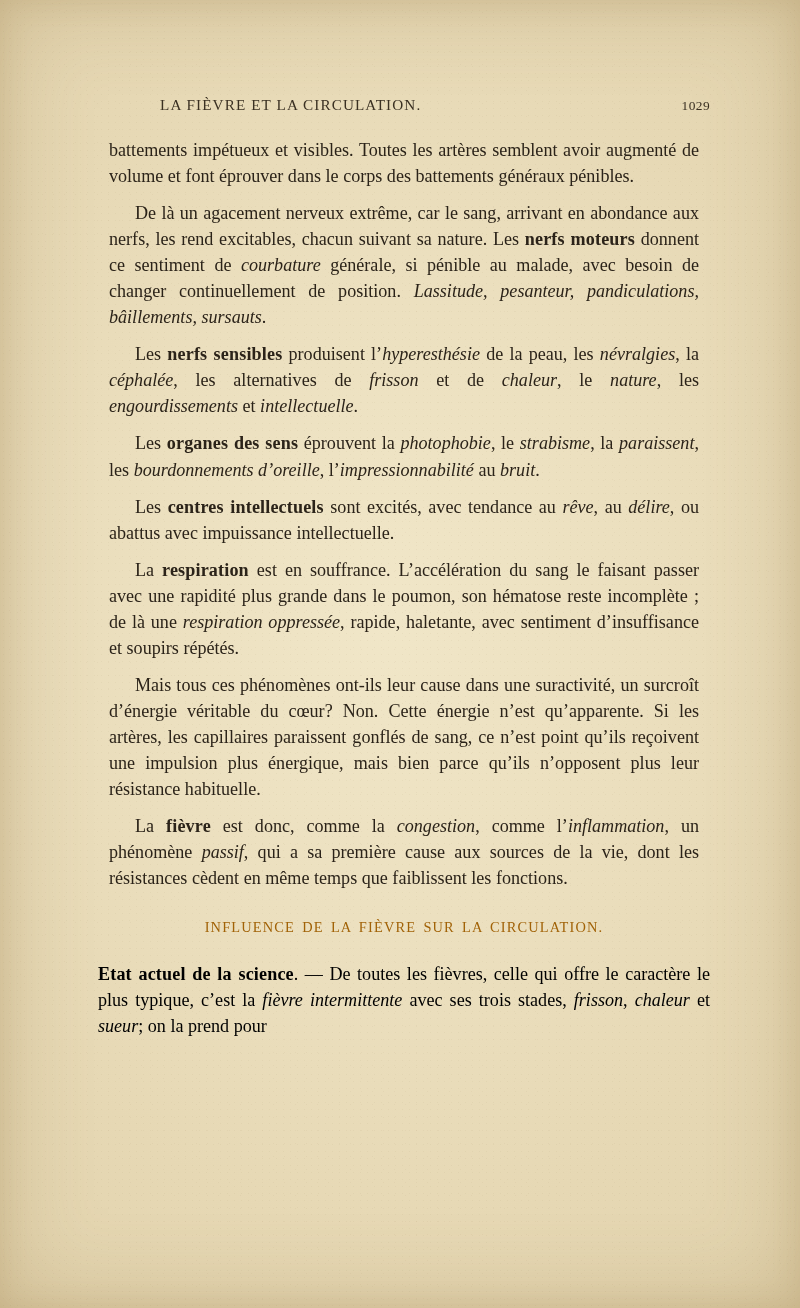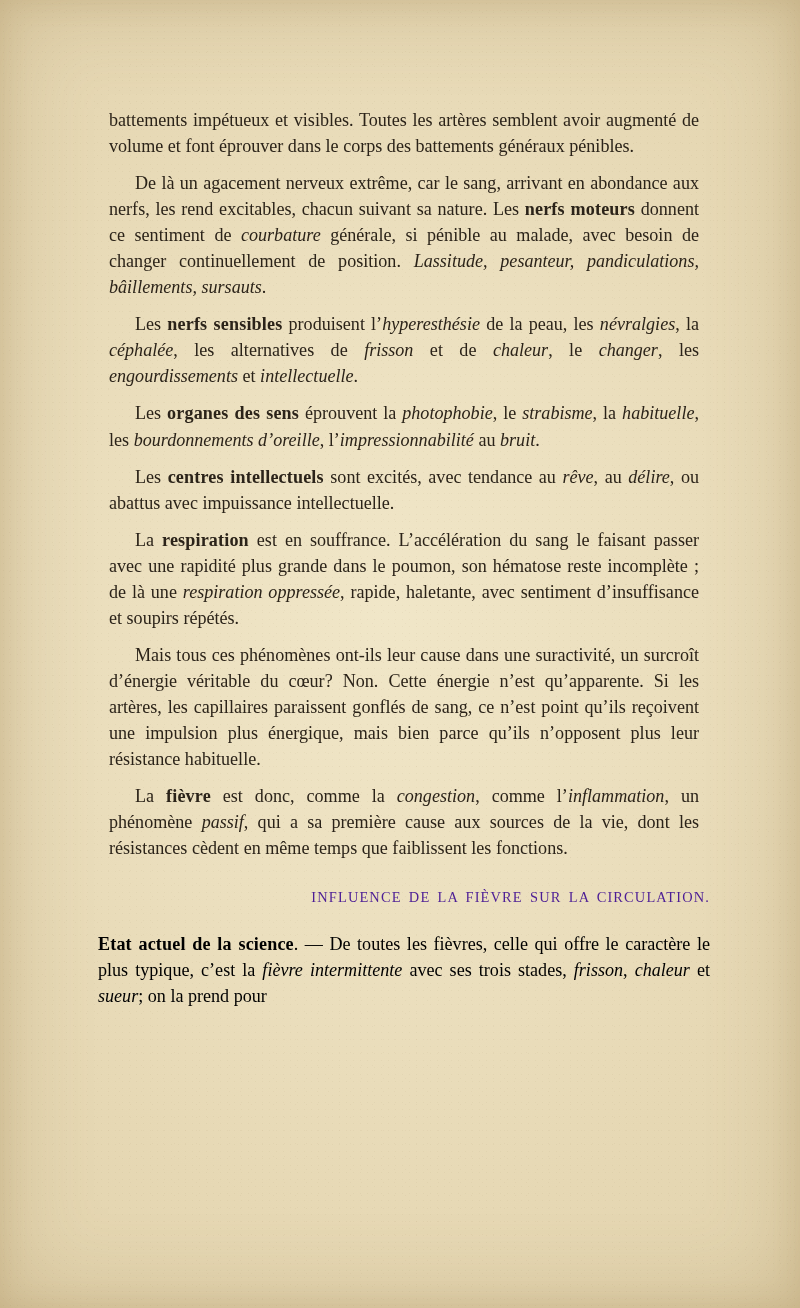--- a/index.html
+++ b/index.html
@@ -106,25 +106,25 @@
     font-weight: bold;
     letter-spacing: .15px;
   }
   i, .i {
   }
 
   
   .section-head {
     margin-top: 28px;
     margin-bottom: 25px;
-    text-align: right;
+    text-align: center;
     font-size: 14.4px;
     letter-spacing: 1.15px;
     text-transform: uppercase;
-    color: #4c1d95;
+    color: #a16207;
     word-spacing: 2.5px;
   }
 
   .tail-text {
     font-size: 18.1px;
     line-height: 26.05px;
     text-align: justify;
     color: #000000;
   }
   .tail-text p { margin: 0; text-indent: 0; }
@@ -134,30 +134,34 @@
 </style>
 </head>
 <body>
 
 <div class="paper"></div>
 <div class="grain"></div>
 
 <div class="page">
   <div class="content">
 
+    <div class="runhead">
+      <span class="runhead-title">LA FIÈVRE ET LA CIRCULATION.</span>
+      <span class="runhead-folio">1029</span>
+    </div>
 
     <div class="body-text">
 
       <p class="noindent"><span>battements impétueux et visibles. Toutes les artères semblent avoir augmenté de volume et font éprouver dans le corps des battements généraux pénibles.</span></p>
 
       <p><span>De là un agacement nerveux extrême, car le sang, arrivant en abondance aux nerfs, les rend excitables, chacun suivant sa nature. Les </span><b>nerfs moteurs</b><span> donnent ce sentiment de </span><i>courbature</i><span> générale, si pénible au malade, avec besoin de changer continuellement de position. </span><i>Lassitude, pesanteur, pandiculations, bâillements, sursauts</i><span>.</span></p>
 
-      <p><span>Les </span><b>nerfs sensibles</b><span> produisent l’</span><i>hyperesthésie</i><span> de la peau, les </span><i>névralgies</i><span>, la </span><i>céphalée</i><span>, les alternatives de </span><i>frisson</i><span> et de </span><i>chaleur</i><span>, le </span><i>changer</i><span>, les </span><i>engourdissements</i><span> et </span><i>intellectuelle</i><span>.</span></p>
+      <p><span>Les </span><b>nerfs sensibles</b><span> produisent l’</span><i>hyperesthésie</i><span> de la peau, les </span><i>névralgies</i><span>, la </span><i>céphalée</i><span>, les alternatives de </span><i>frisson</i><span> et de </span><i>chaleur</i><span>, le </span><i>nature</i><span>, les </span><i>engourdissements</i><span> et </span><i>intellectuelle</i><span>.</span></p>
 
-      <p><span>Les </span><b>organes des sens</b><span> éprouvent la </span><i>photophobie</i><span>, le </span><i>strabisme</i><span>, la </span><i>habituelle</i><span>, les </span><i>bourdonnements d’oreille</i><span>, l’</span><i>impressionnabilité</i><span> au </span><i>bruit</i><span>.</span></p>
+      <p><span>Les </span><b>organes des sens</b><span> éprouvent la </span><i>photophobie</i><span>, le </span><i>strabisme</i><span>, la </span><i>paraissent</i><span>, les </span><i>bourdonnements d’oreille</i><span>, l’</span><i>impressionnabilité</i><span> au </span><i>bruit</i><span>.</span></p>
 
       <p><span>Les </span><b>centres intellectuels</b><span> sont excités, avec tendance au </span><i>rêve</i><span>, au </span><i>délire</i><span>, ou abattus avec impuissance intellectuelle.</span></p>
 
       <p><span>La </span><b>respiration</b><span> est en souffrance. L’accélération du sang le faisant passer avec une rapidité plus grande dans le poumon, son hématose reste incomplète ; de là une </span><i>respiration oppressée</i><span>, rapide, haletante, avec sentiment d’insuffisance et soupirs répétés.</span></p>
 
       <p><span>Mais tous ces phénomènes ont-ils leur cause dans une suractivité, un surcroît d’énergie véritable du cœur? Non. Cette énergie n’est qu’apparente. Si les artères, les capillaires paraissent gonflés de sang, ce n’est point qu’ils reçoivent une impulsion plus énergique, mais bien parce qu’ils n’opposent plus leur résistance habituelle.</span></p>
 
 
       <p><span>La </span><b>fièvre</b><span> est donc, comme la </span><i>congestion</i><span>, comme l’</span><i>inflammation</i><span>, un phénomène </span><i>passif</i><span>, qui a sa première cause aux sources de la vie, dont les résistances cèdent en même temps que faiblissent les fonctions.</span></p>
 

